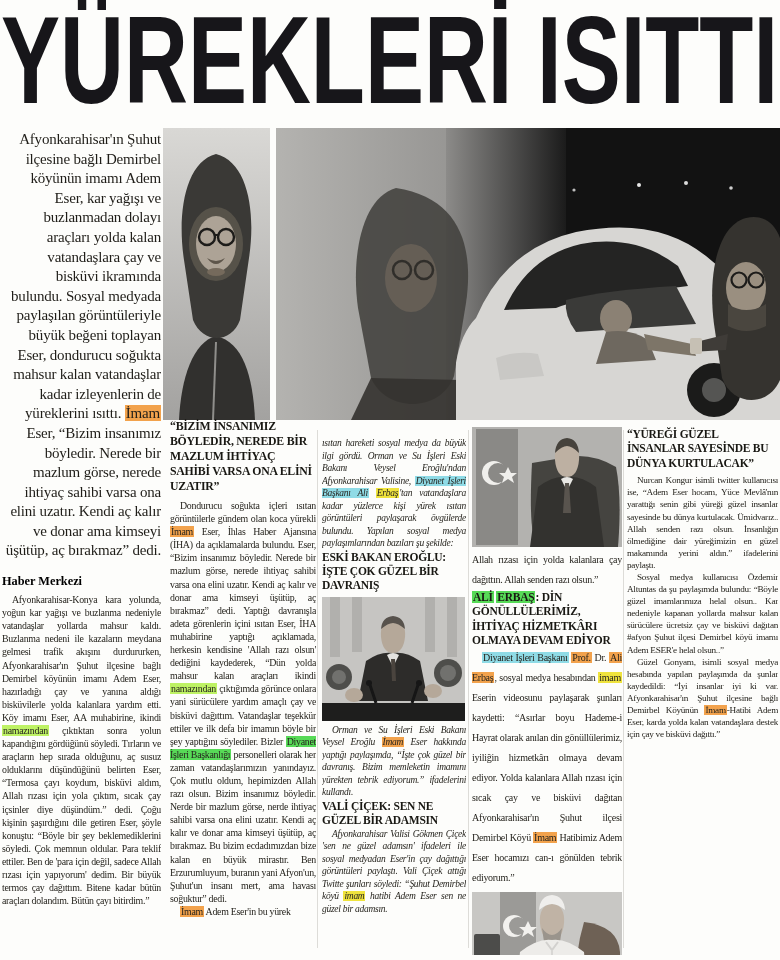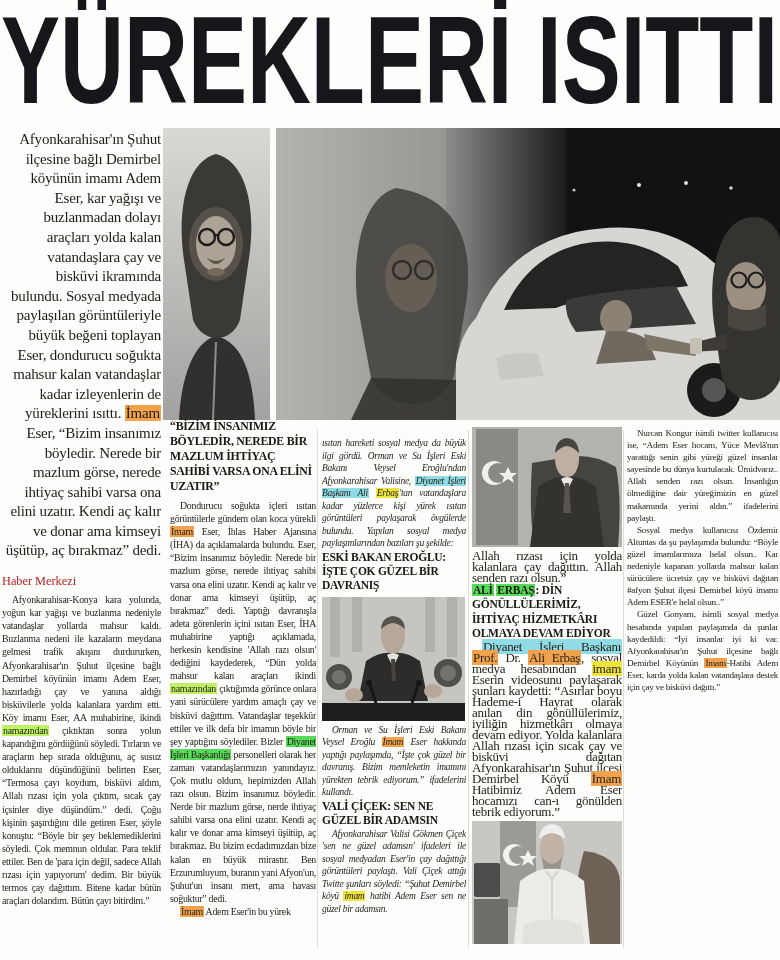--- a/index.html
+++ b/index.html
@@ -9,24 +9,24 @@
   #headline-svg{position:absolute;left:0;top:0;}
   #headline-svg text{font-family:"Liberation Sans",sans-serif;font-weight:900;fill:#17161a;}
   
   .col{position:absolute;overflow:hidden;}
   #col1{left:2px;top:130px;width:159px;height:828px;}
   #col2{left:170px;top:419px;width:146px;height:522px;}
   #col3{left:322px;top:437px;width:144px;height:518px;}
   #col4{left:472px;top:427px;width:150px;height:528px;}
   #col5{left:627px;top:427px;width:151px;height:528px;}
   .intro{font-size:15px;line-height:19.6px;text-align:right;color:#1f1d18;letter-spacing:-0.2px;}
-  .byline{font-weight:normal;font-size:12.3px;margin-top:13px;color:#b91c1c;}
+  .byline{font-weight:bold;font-size:12.3px;margin-top:13px;color:#000000;}
   .body{font-size:9.9px;line-height:13.1px;letter-spacing:-0.28px;text-align:justify;}
   #col3 .body{font-size:9.5px;line-height:12.5px;font-style:italic;}
-  #col4 .body{font-size:13px;line-height:11px;}
+  #col4 .body{font-size:10px;line-height:20px;}
   #col5 .body{font-size:9.2px;line-height:12.1px;}
   .mt4{margin-top:4px;}
   .ind{text-indent:10px;}
   .subhead{font-weight:bold;font-size:11.5px;line-height:14.4px;letter-spacing:-0.25px;color:#191813;text-align:left;}
   #col2 .subhead{font-size:11.8px;line-height:15px;margin-bottom:5px;}
   #col5 .subhead{margin-bottom:4px;}
   .hl{padding:0 1px;}
   .hl-orange{background:#f2a24c;}
   .hl-pink{background:#bef264;}
   .hl-green{background:#57da57;}
@@ -186,18 +186,19 @@
       <path d="M67 18 Q68 4 80 3 Q92 4 93 18 Q86 12 80 12 Q74 12 67 18 Z" fill="#efeeec"></path>
       <path d="M70 36 Q80 50 90 36 L88 50 Q80 56 72 50 Z" fill="#9a948c"></path>
       <path d="M48 60 Q66 46 80 48 Q94 46 112 60 L118 123 L42 123 Z" fill="#edecE9"></path>
       <path d="M74 50 L80 58 L86 50" fill="none" stroke="#d2d1ce" stroke-width="2"></path>
       <line x1="80" y1="58" x2="80" y2="100" stroke="#d8d7d4" stroke-width="2"></line>
       <path d="M52 104 Q80 92 110 104 L112 123 L50 123 Z" fill="#e2e1de"></path>
     </svg>
   </div>
 
   <div id="col5" class="col">
+    <div class="subhead">“YÜREĞİ GÜZEL İNSANLAR SAYESİNDE BU DÜNYA KURTULACAK”</div>
     <div class="body ind">Nurcan Kongur isimli twitter kullanıcısı ise, “Adem Eser hocam, Yüce Mevlâ'nın yarattığı senin gibi yüreği güzel insanlar sayesinde bu dünya kurtulacak. Ümidvarız.. Allah senden razı olsun. İnsanlığın ölmediğine dair yüreğimizin en güzel makamında yerini aldın.” ifadelerini paylaştı.</div>
     <div class="body ind">Sosyal medya kullanıcısı Özdemir Altuntas da şu paylaşımda bulundu: “Böyle güzel imamlarımıza helal olsun.. Kar nedeniyle kapanan yollarda mahsur kalan sürücülere ücretsiz çay ve bisküvi dağıtan #afyon Şuhut ilçesi Demirbel köyü imamı Adem ESER'e helal olsun..”</div>
     <div class="body ind"><span>Güzel Gonyam, isimli sosyal medya hesabında yapılan paylaşımda da şunlar kaydedildi: “İyi insanlar iyi ki var. Afyonkarahisar'ın Şuhut ilçesine bağlı Demirbel Köyünün </span><span class="hl hl-orange">İmam</span><span>-Hatibi Adem Eser, karda yolda kalan vatandaşlara destek için çay ve bisküvi dağıttı.”</span></div>
   </div>
 
 </div>
 
 </body></html>

